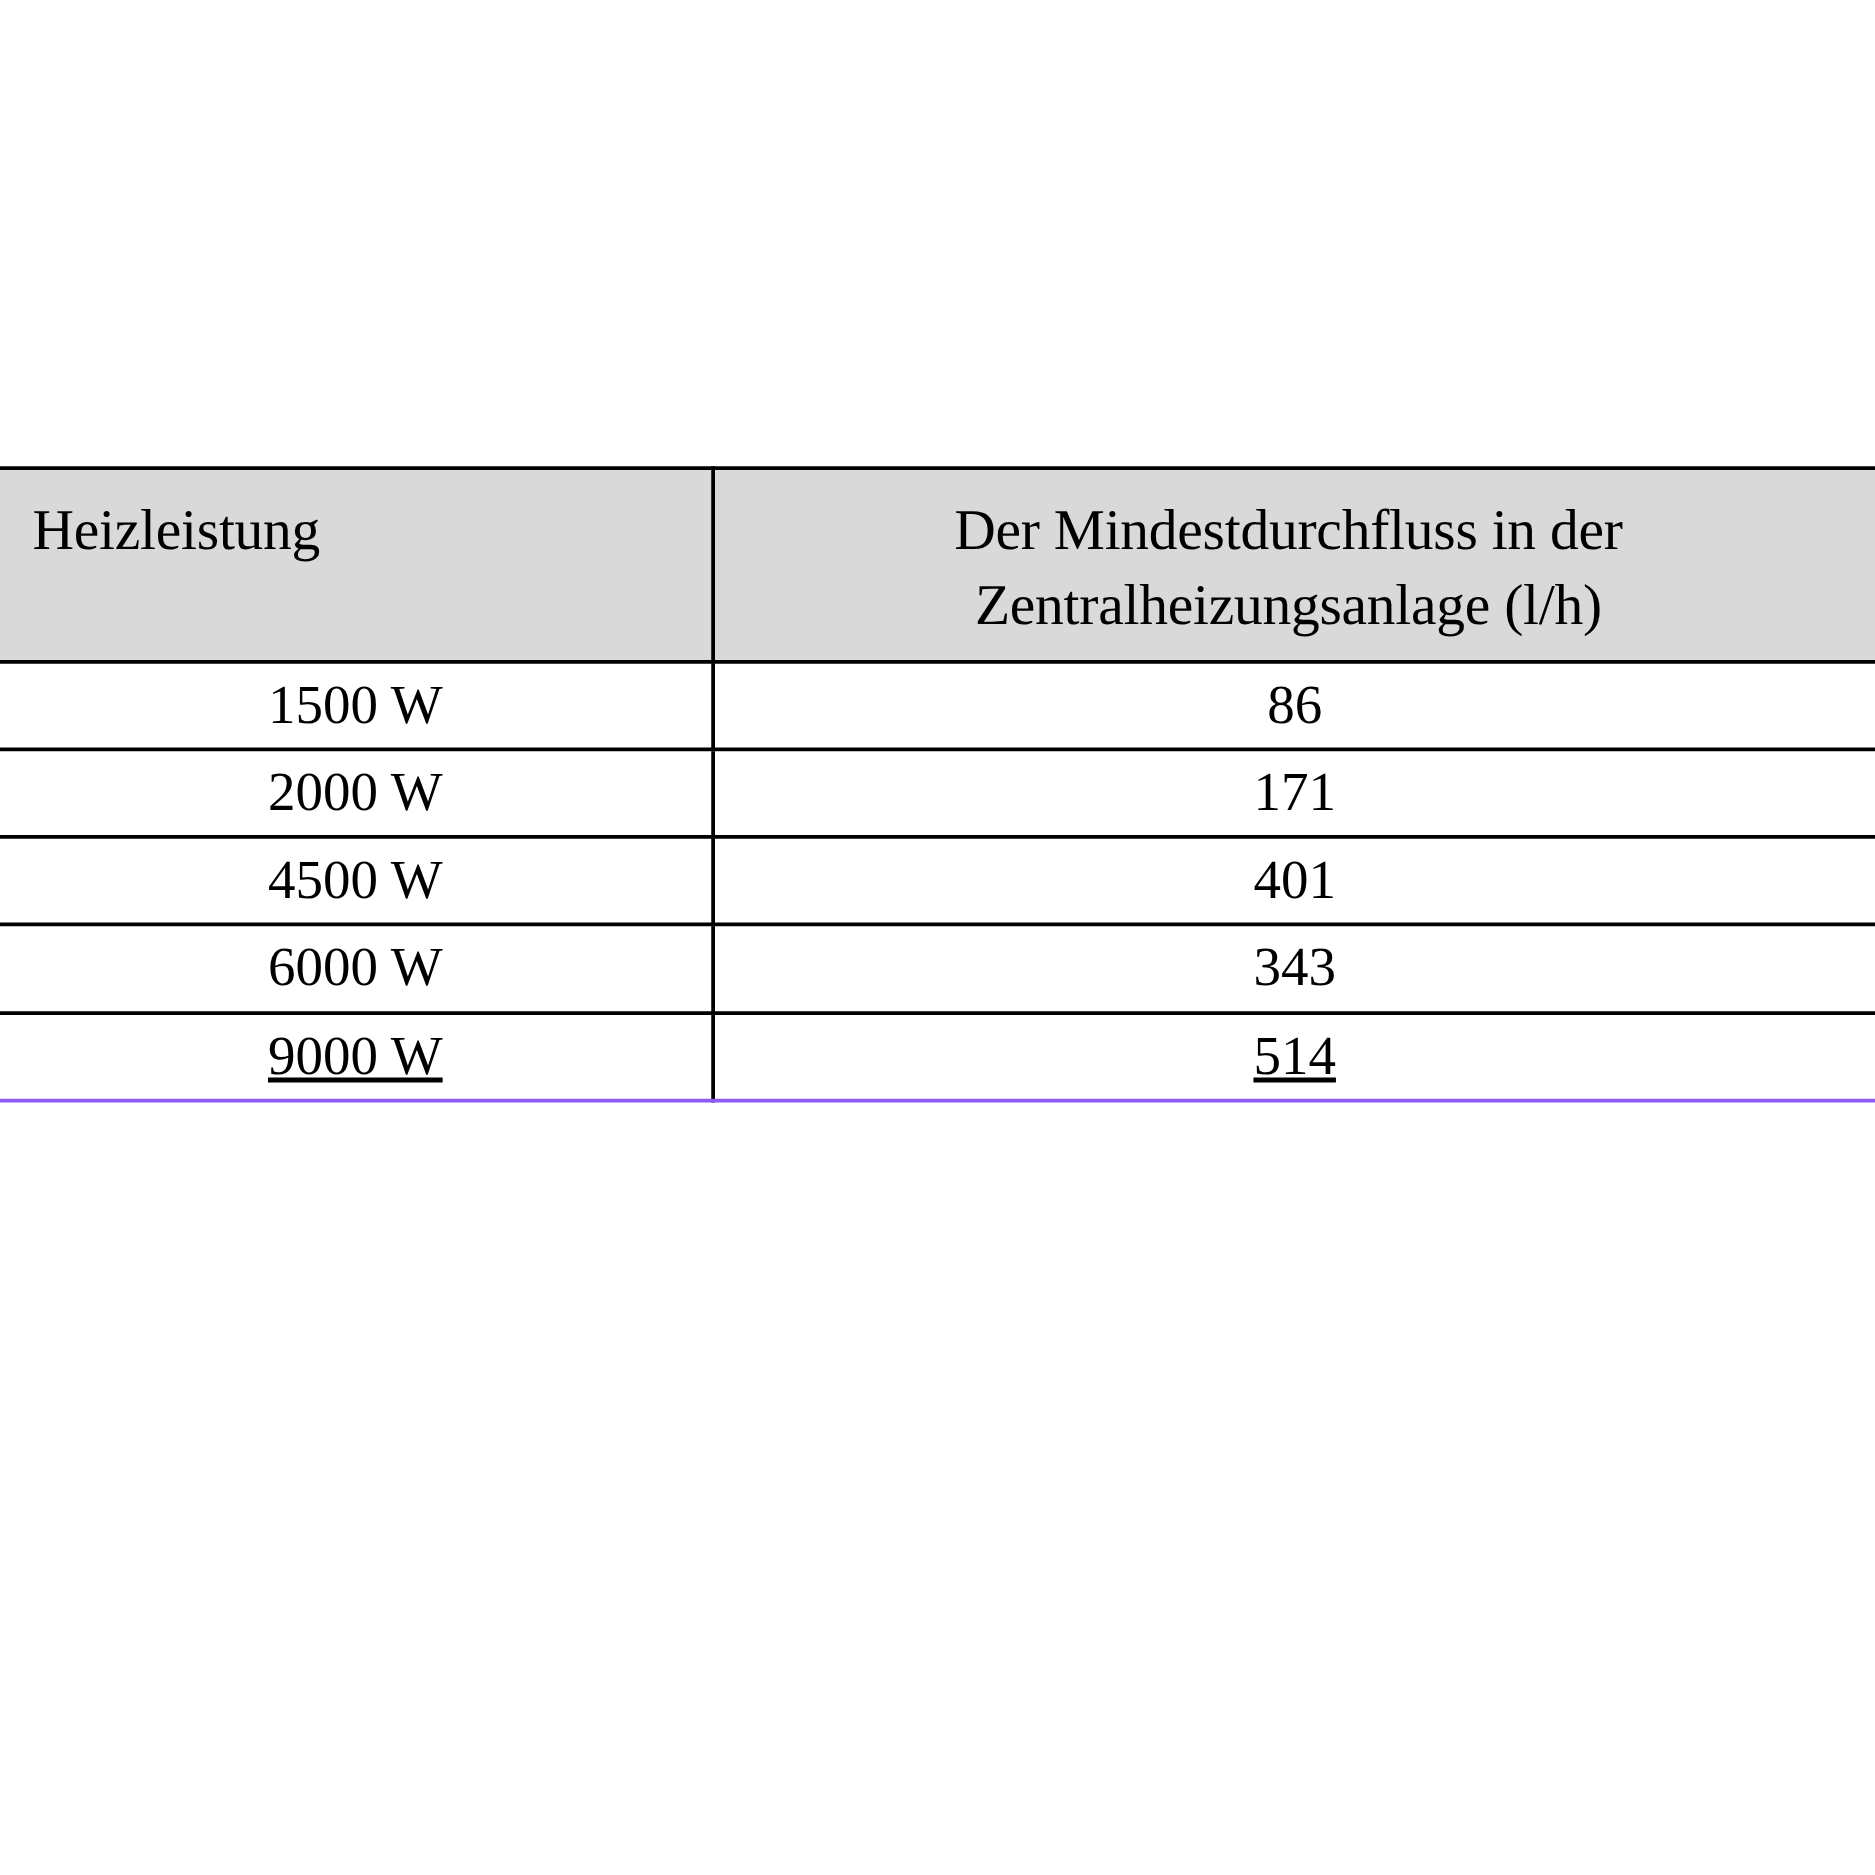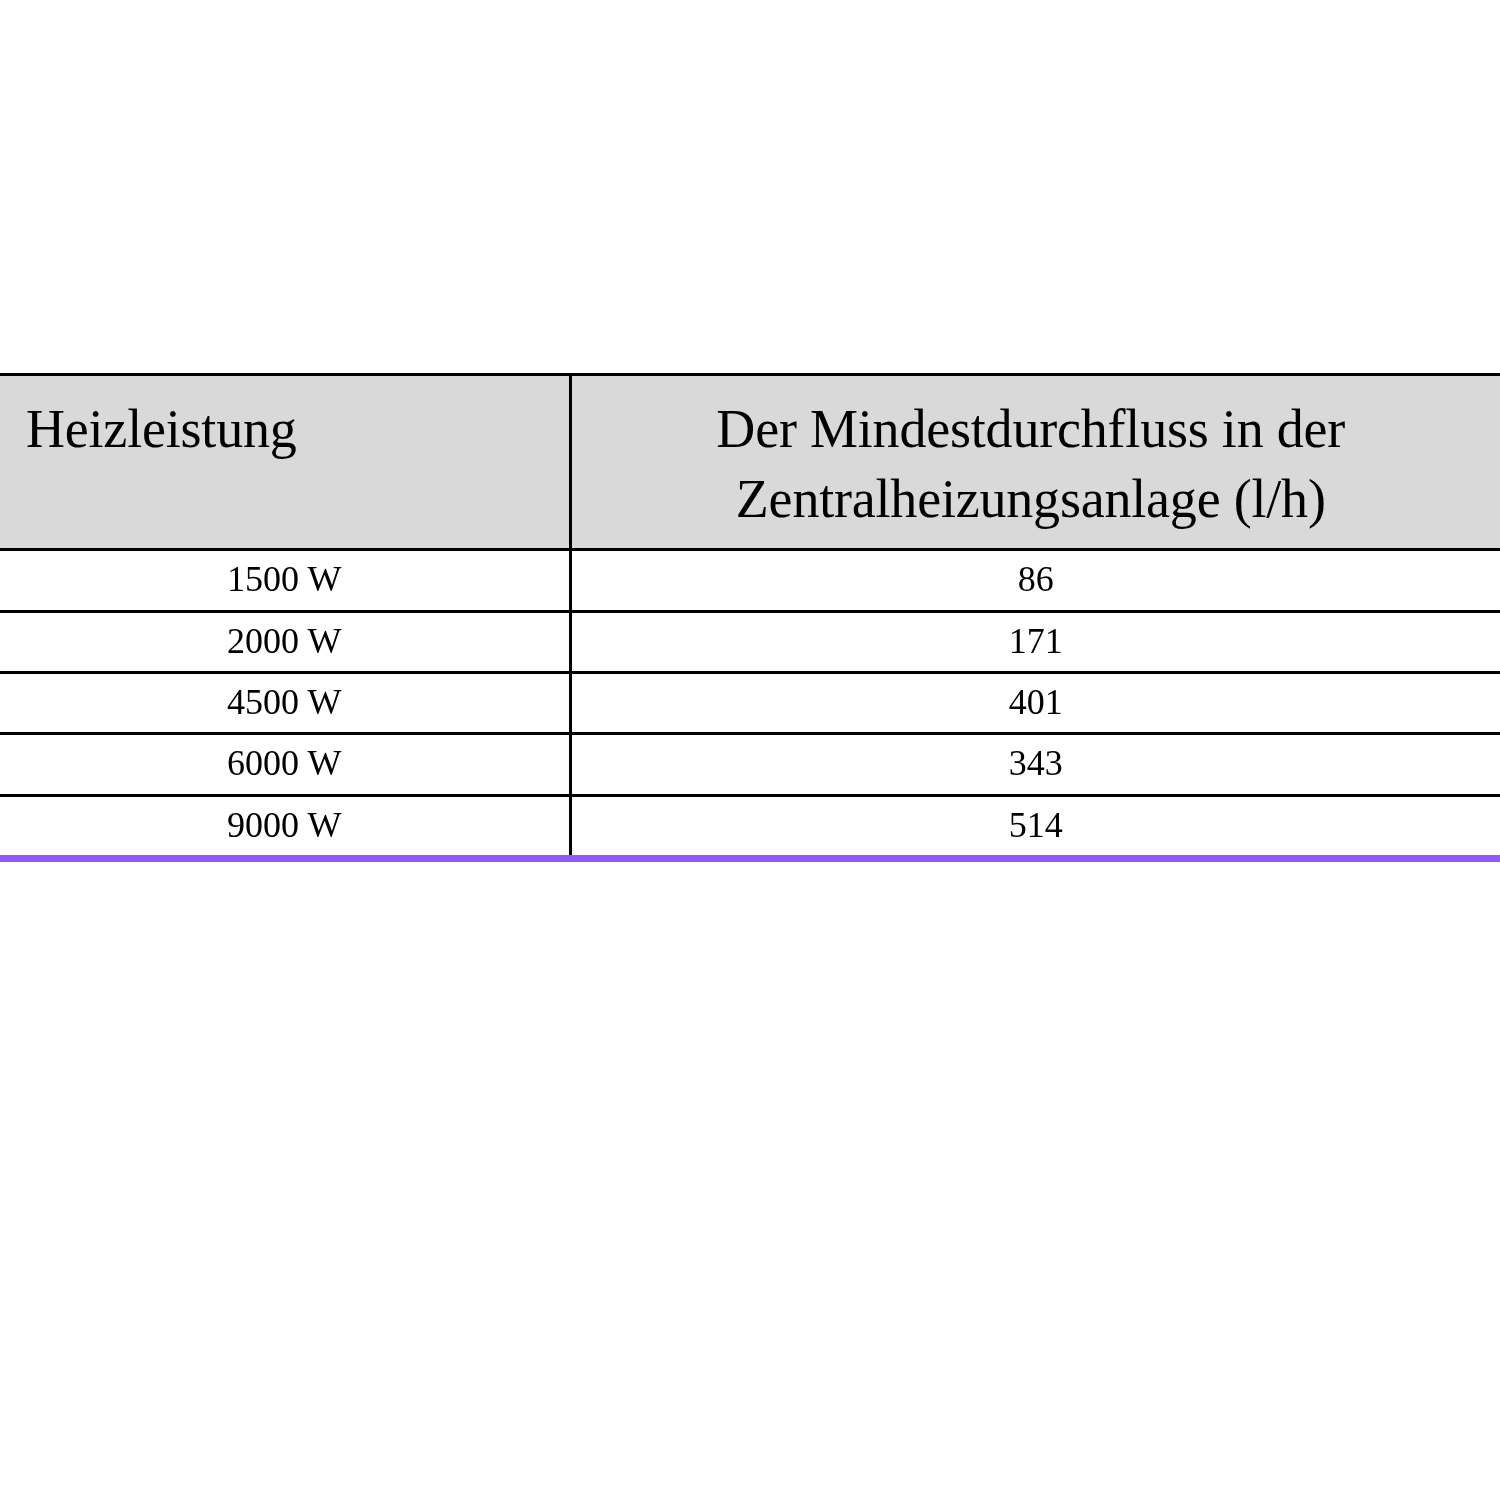--- a/index.html
+++ b/index.html
@@ -35,54 +35,55 @@
   }
 
   table.spec-table col.col-power { width: 570px; }
   table.spec-table col.col-flow  { width: 930px; }
 
   table.spec-table thead th {
     background: #d9d9d9;
     border-top: 3px solid #000;
     border-bottom: 3px solid #000;
     font-weight: normal;
-    font-size: 54px;
+    font-size: 46px;
     line-height: 1.30;
     padding: 18px 10px 14px 10px;
     vertical-align: top;
     letter-spacing: -0.2px;
   }
 
   table.spec-table thead th.th-power {
     text-align: left;
     padding-left: 26px;
     border-right: 3px solid #000;
   }
 
   table.spec-table thead th.th-flow {
     text-align: center;
     padding-right: 20px;
   }
 
   table.spec-table tbody td {
     border-bottom: 3px solid #000;
-    font-size: 36px;
+    font-size: 44px;
     line-height: 1.12;
     padding: 8px 10px 10px 10px;
     text-align: center;
     vertical-align: middle;
     background: #ffffff;
   }
 
   table.spec-table tbody td.td-power {
     border-right: 3px solid #000;
   }
 
   table.spec-table tbody tr:last-child td {
-    border-bottom: 7px solid #8b5cf6;
+    border-bottom: 3px solid #8b5cf6;
+    text-decoration: underline;
   }
 
   
   .page {
     -webkit-font-smoothing: antialiased;
   }
 </style>
 </head>
 <body>
 

